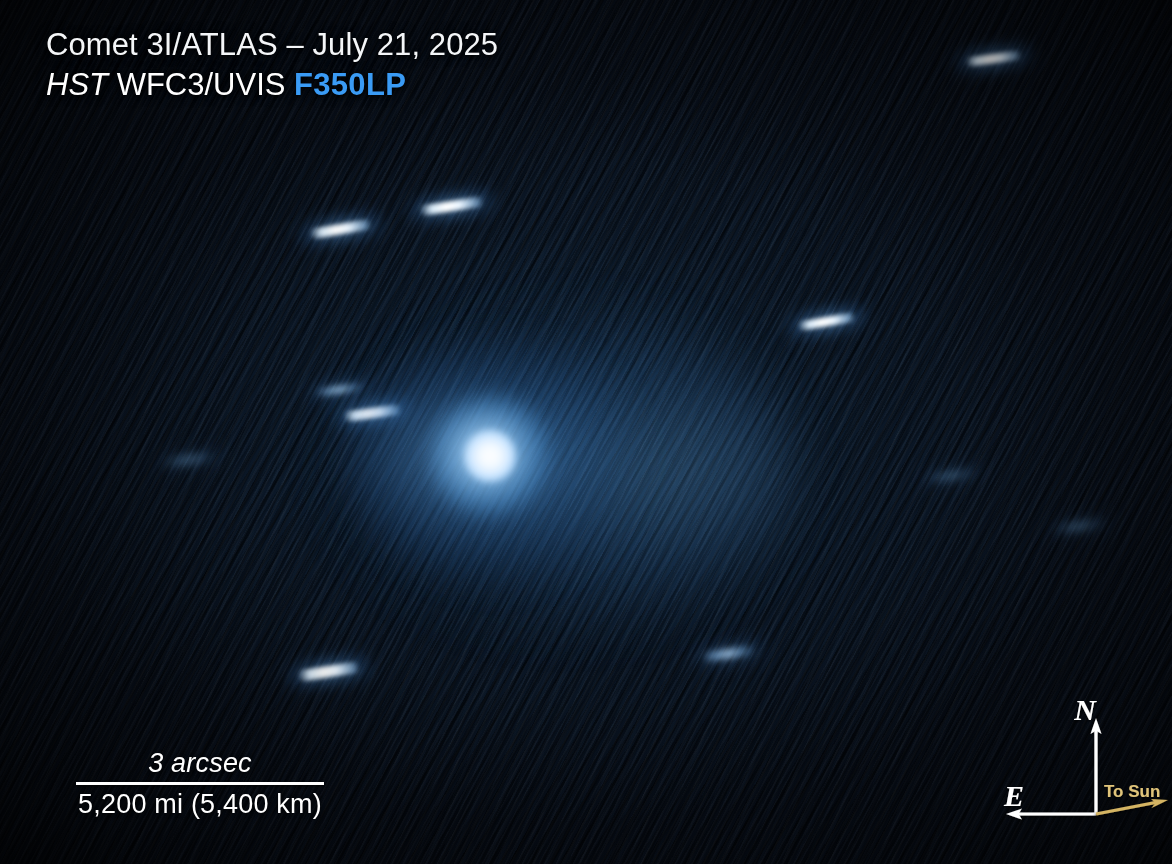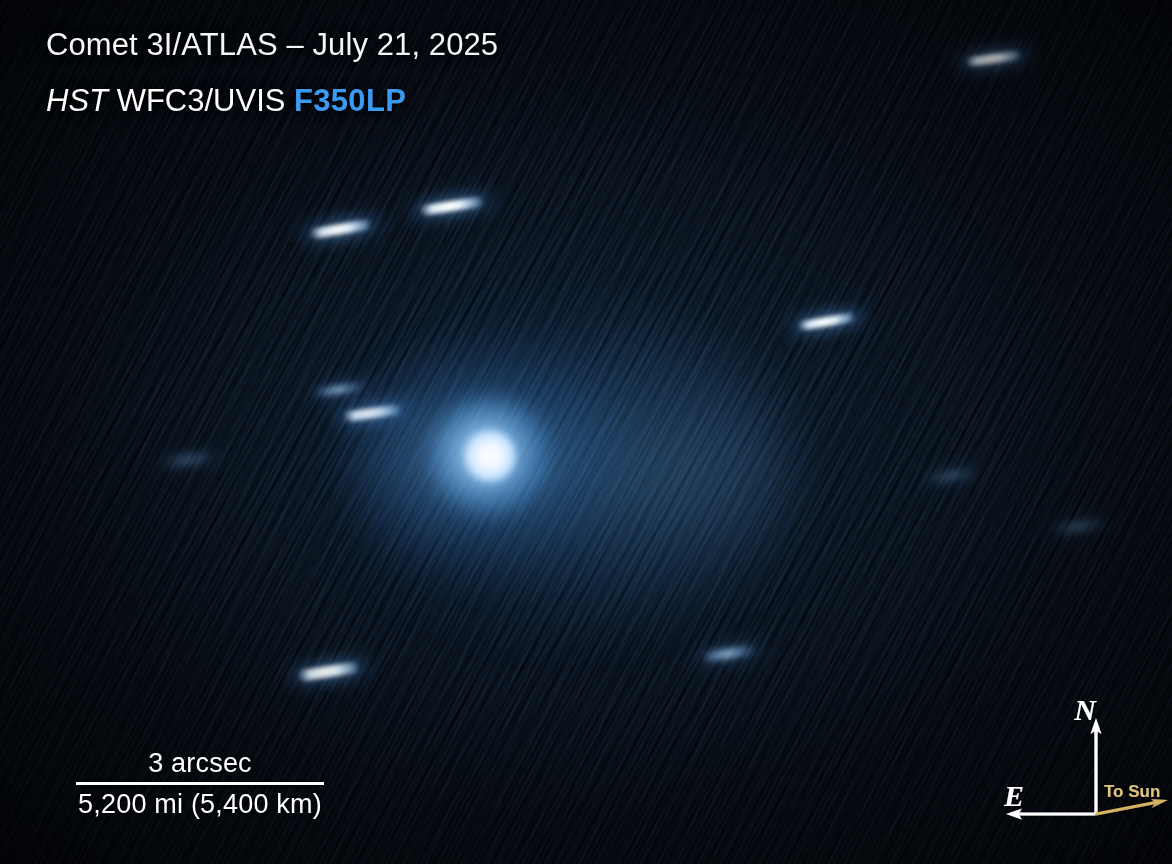--- a/index.html
+++ b/index.html
@@ -128,21 +128,21 @@
   .caption .line1 {
     font-size: 31px;
     color: #f4f6f8;
     letter-spacing: 0.1px;
     white-space: nowrap;
   }
   .caption .line2 {
     font-size: 31px;
     color: #ffffff;
     white-space: nowrap;
-    margin-top: 18px;
+    margin-top: 2px;
   }
   .caption .line2 .hst {
     font-style: italic;
   }
   .caption .line2 .filter-name {
     color: #3a9bf5;
     font-weight: 600;
     letter-spacing: 0.3px;
   }
 
@@ -154,20 +154,21 @@
     width: 312px;
     text-align: center;
     color: #ffffff;
     text-shadow: 0 1px 4px rgba(0,0,0,0.95);
     user-select: none;
   }
   .scalebar .sb-top {
     font-size: 27px;
     letter-spacing: 0.2px;
     padding-bottom: 3px;
+    font-style: italic;
   }
   .scalebar .sb-rule {
     height: 3px;
     background: #ffffff;
     margin: 0 32px 4px 32px;
     box-shadow: 0 1px 3px rgba(0,0,0,0.9);
   }
   .scalebar .sb-bot {
     font-size: 27px;
     letter-spacing: 0.2px;

